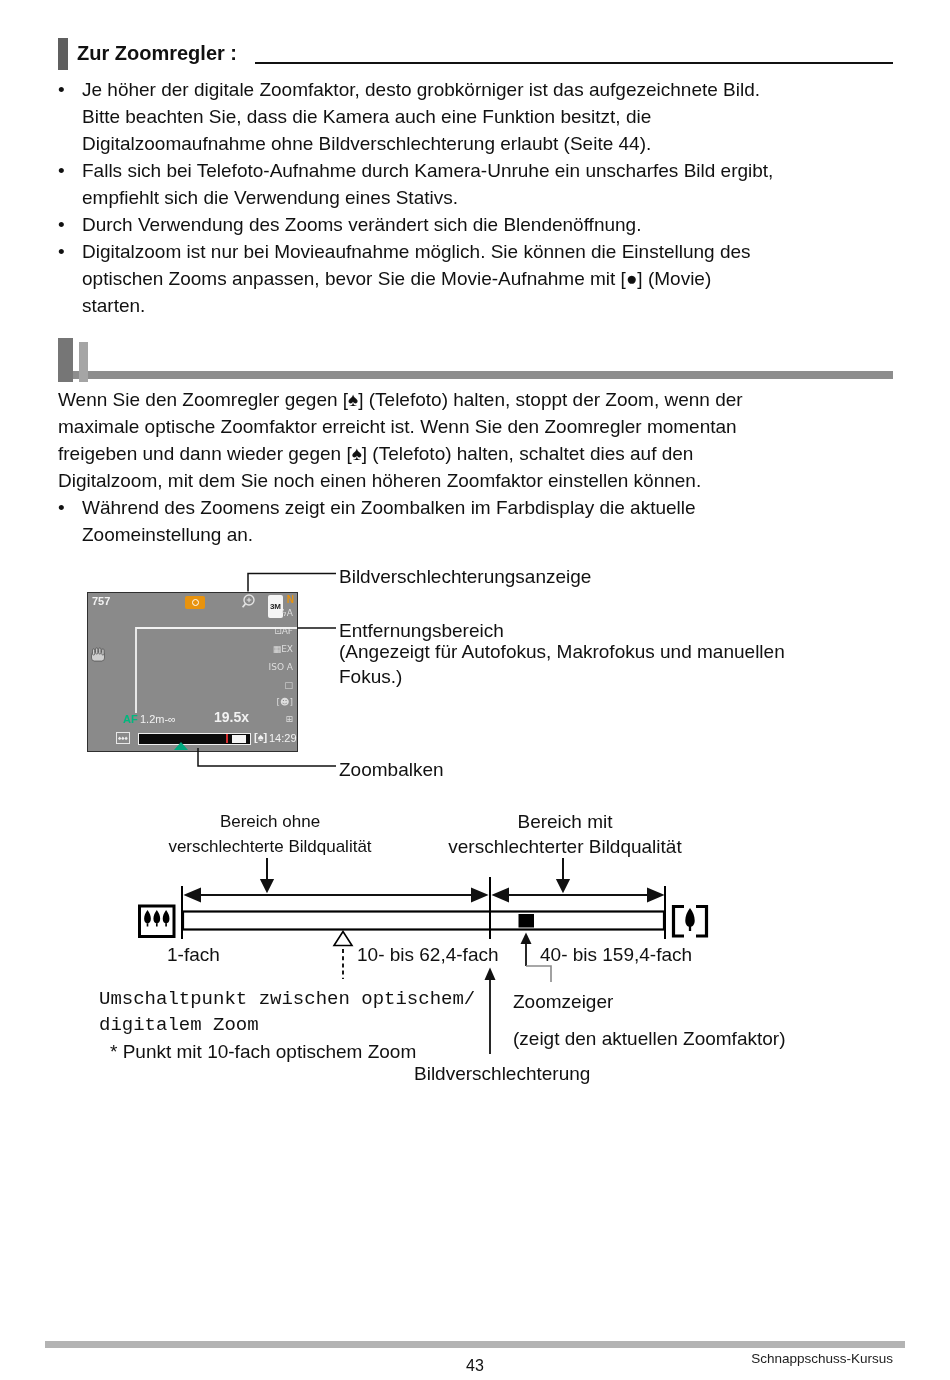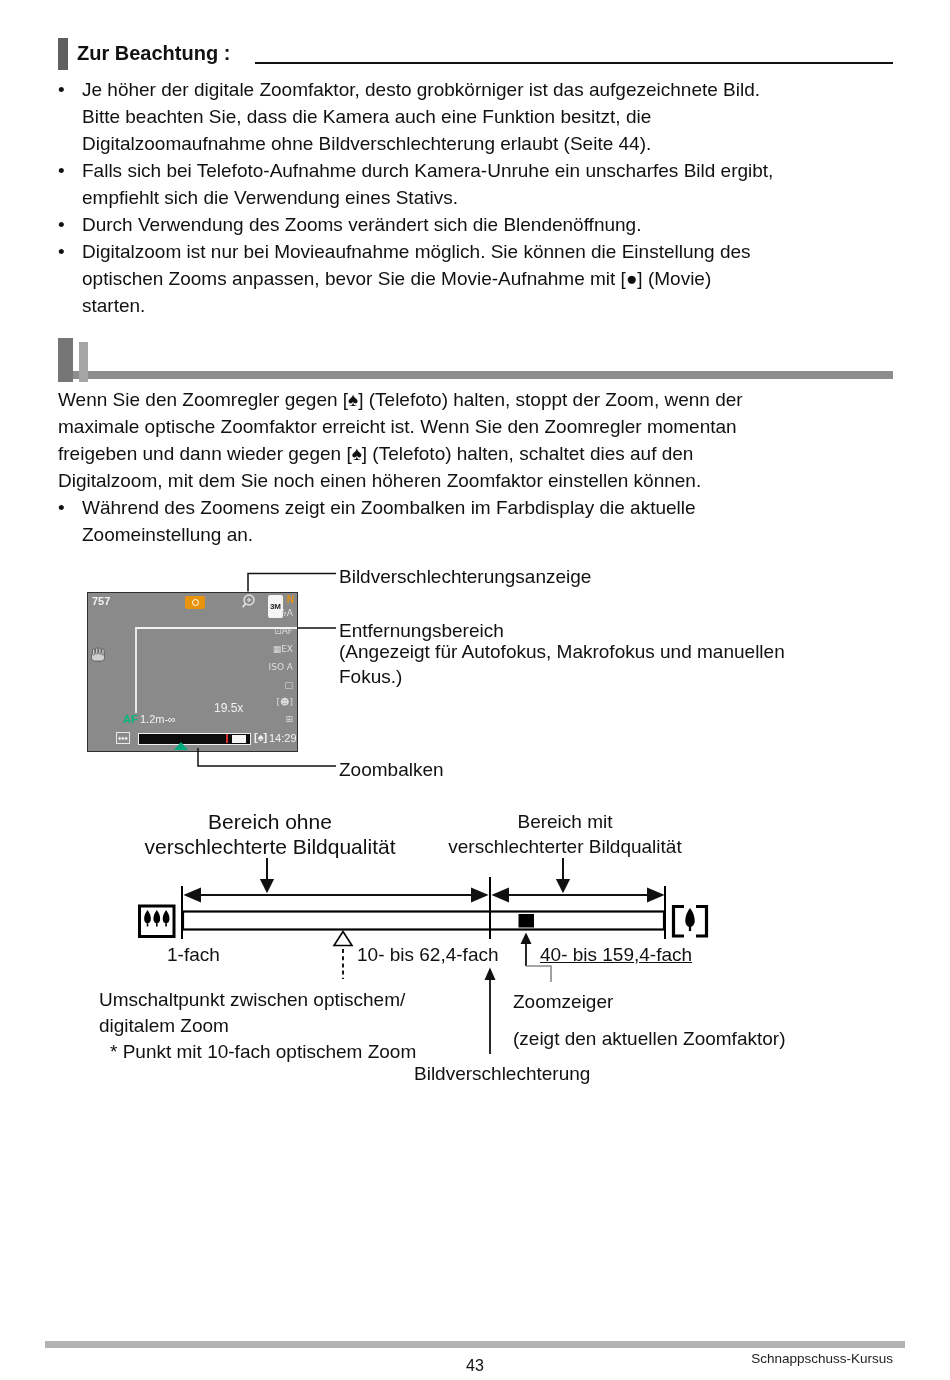--- a/index.html
+++ b/index.html
@@ -30,41 +30,41 @@
   #display .w{color:#f2f2f2;}
   #shots{left:4px;top:2px;font-size:11px;font-weight:bold;}
   #cam-icon{left:97px;top:3px;width:20px;height:13px;background:#e8930e;border-radius:2px;}
   #cam-icon span{position:absolute;left:6.5px;top:2.5px;width:7px;height:7px;border:1.5px solid #fff;border-radius:50%;box-sizing:border-box;display:block;}
   #size-box{right:14px;top:2px;background:#f5f5f5;color:#222;font-size:8px;font-weight:bold;border-radius:2px;padding:7px 2px;line-height:9px;}
   #qual{right:3px;top:1px;font-size:10px;font-weight:bold;color:#e8930e;}
   .ricon{right:4px;font-size:9px;color:#dedede;font-family:"DejaVu Sans",sans-serif;line-height:11px;}
   .ri1{top:15px;}.ri2{top:33px;}.ri3{top:51px;}.ri4{top:69px;}.ri5{top:87px;}.ri6{top:104px;}.ri7{top:121px;}
   #af{left:35px;top:120px;font-size:11px;font-weight:bold;color:#00b87e;}
   #frange{left:52px;top:120px;font-size:11px;}
-  #zfactor{left:126px;top:108px;font-size:12px;}
+  #zfactor{left:126px;top:116px;font-size:14px;font-weight:bold;}
   #zbar{left:50px;top:140px;width:113px;height:12px;background:#0c0c0c;border:1.5px solid #f0f0f0;box-sizing:border-box;}
   #zbar .red{position:absolute;left:87px;top:0;width:2px;height:9px;background:#d53030;}
   #zbar .blk{position:absolute;left:93px;top:0.5px;width:14px;height:8px;background:#f5f5f5;}
   #trees-sm{left:28px;top:139px;font-size:6px;letter-spacing:0;color:#f0f0f0;border:1px solid #e8e8e8;padding:1px 1px;line-height:8px;}
   #lever{left:166px;top:138px;font-size:11px;font-weight:bold;}
   #time{left:181px;top:139px;font-size:11px;}
   #gtri{left:86px;top:149px;width:0;height:0;border-left:7px solid transparent;border-right:7px solid transparent;border-bottom:8px solid #00a87e;}
   
   .figlab{left:339px;}
   
   #foot-bar{left:45px;top:1341px;width:860px;height:7px;background:#b3b3b3;}
   #chapter{left:593px;top:1351px;width:300px;text-align:right;font-size:13.5px;color:#222;}
   #pagenum{left:0;top:1357px;width:950px;text-align:center;font-size:16px;}
   svg.overlay{position:absolute;left:0;top:0;pointer-events:none;}
 </style>
 </head>
 <body>
 
 <div class="abs" id="note-bar"></div>
-<div class="abs" id="note-title">Zur Beachtung :</div>
+<div class="abs" id="note-title">Zur Zoomregler :</div>
 <div class="abs" id="note-rule"></div>
 
 <div class="abs brow t19" style="top:76px;">
   <span class="dot">•</span>
   <div class="btxt ml">Je höher der digitale Zoomfaktor, desto grobkörniger ist das aufgezeichnete Bild.
 Bitte beachten Sie, dass die Kamera auch eine Funktion besitzt, die
 Digitalzoomaufnahme ohne Bildverschlechterung erlaubt (Seite 44).</div>
 </div>
 <div class="abs brow t19" style="top:157px;">
   <span class="dot">•</span>
@@ -127,28 +127,28 @@
   <div class="abs w" id="time">14:29</div>
   <div class="abs" id="gtri"></div>
 </div>
 
 <div class="abs t19 figlab" style="top:563px;">Bildverschlechterungsanzeige</div>
 <div class="abs t19 figlab" style="top:617px;">Entfernungsbereich</div>
 <div class="abs figlab ml" style="top:640px;font-size:19px;line-height:24.5px;">(Angezeigt für Autofokus, Makrofokus und manuellen
 Fokus.)</div>
 <div class="abs t19 figlab" style="top:756px;">Zoombalken</div>
 
-<div class="abs ml" style="left:120px;top:809px;width:300px;text-align:center;font-size:21px;line-height:25px;">Bereich ohne
+<div class="abs ml" style="left:120px;top:809px;width:300px;text-align:center;font-size:17px;line-height:25px;">Bereich ohne
 verschlechterte Bildqualität</div>
 <div class="abs ml" style="left:415px;top:809px;width:300px;text-align:center;font-size:19px;line-height:25px;">Bereich mit
 verschlechterter Bildqualität</div>
 <div class="abs t19" style="left:167px;top:941px;">1-fach</div>
 <div class="abs t19" style="left:357px;top:941px;">10- bis 62,4-fach</div>
-<div class="abs t19" style="left:540px;top:941px;text-decoration:underline;">40- bis 159,4-fach</div>
-<div class="abs ml" style="left:99px;top:987px;font-size:19px;line-height:25.5px;">Umschaltpunkt zwischen optischem/
+<div class="abs t19" style="left:540px;top:941px;">40- bis 159,4-fach</div>
+<div class="abs ml" style="left:99px;top:987px;font-size:19px;line-height:25.5px;font-family:Liberation Mono, monospace;">Umschaltpunkt zwischen optischem/
 digitalem Zoom</div>
 <div class="abs t19" style="left:110px;top:1038px;">* Punkt mit 10-fach optischem Zoom</div>
 <div class="abs t19" style="left:513px;top:988px;">Zoomzeiger</div>
 <div class="abs t19" style="left:513px;top:1025px;">(zeigt den aktuellen Zoomfaktor)</div>
 <div class="abs t19" style="left:397px;top:1060px;margin-left:17px;">Bildverschlechterung</div>
 
 <div class="abs" id="foot-bar"></div>
 <div class="abs" id="chapter">Schnappschuss-Kursus</div>
 <div class="abs" id="pagenum">43</div>
 

